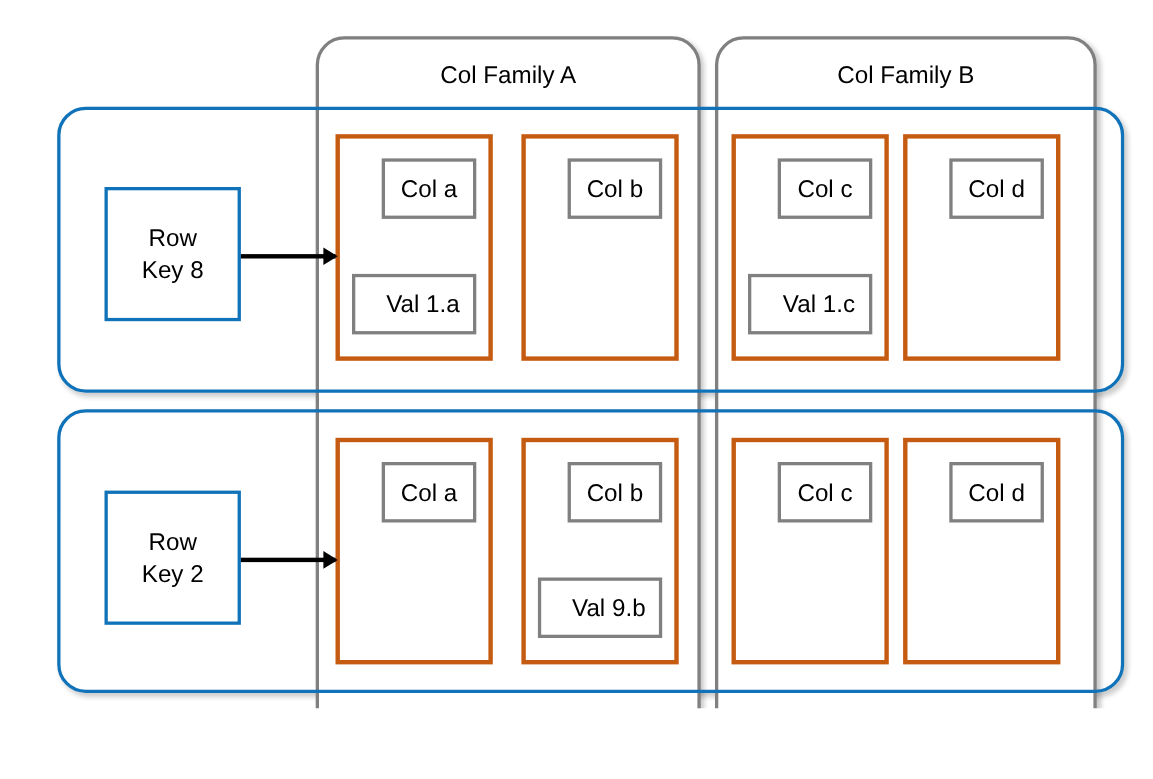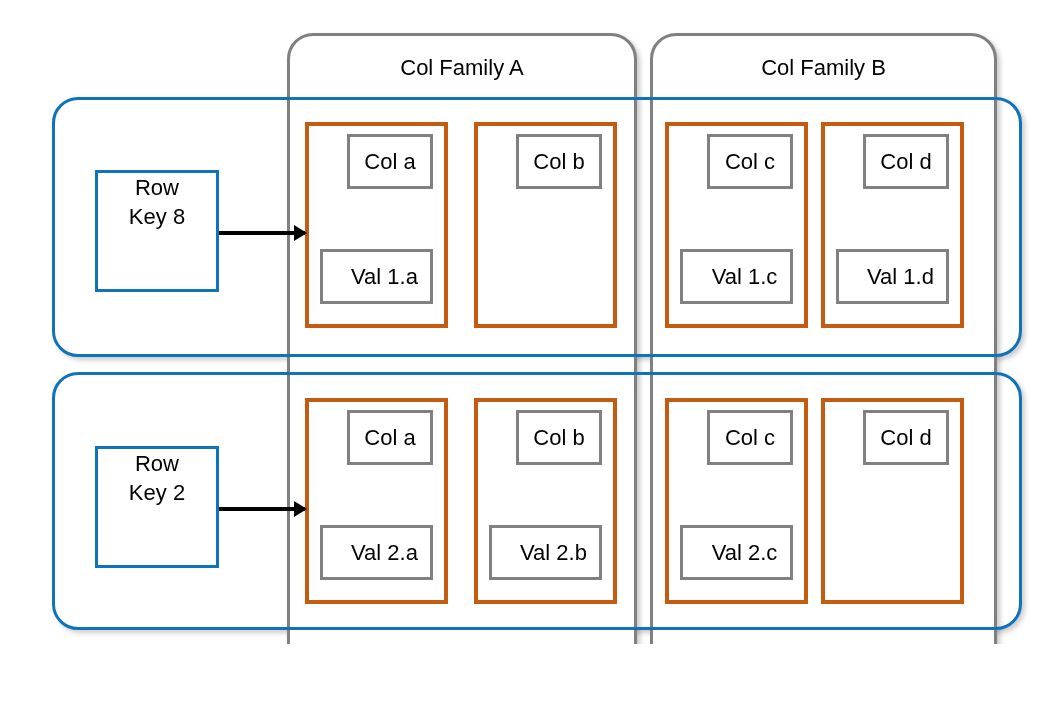--- a/index.html
+++ b/index.html
@@ -60,20 +60,21 @@
 
   
   .rowkey {
     position: absolute;
     border: 3px solid #1072B8;
     background: #ffffff;
     box-sizing: border-box;
     display: flex;
     flex-direction: column;
     align-items: center;
+    justify-content: center;
     font-size: 22px;
     color: #000000;
     line-height: 1.32;
     z-index: 5;
   }
 
   
   .arrow {
     position: absolute;
     height: 4px;
@@ -109,21 +110,21 @@
     border: 3px solid #808080;
     background: #ffffff;
     box-sizing: border-box;
     display: flex;
     align-items: center;
     justify-content: center;
     font-size: 22px;
     color: #000000;
     white-space: nowrap;
   }
-  .innerbox.col  { top: 8px; margin-left: 27px; }
+  .innerbox.col  { top: 18px; margin-left: 27px; }
   .innerbox.val  { bottom: 20px; padding-left: 16px; }
 </style>
 </head>
 <body>
 
 <div id="canvas">
 
   <div class="colfamily" style="left:287px; top:33px; width:350px; height:645px;">
     <div class="colfamily-title">Col Family A</div>
   </div>
@@ -143,46 +144,43 @@
     <div class="innerbox col">Col b</div>
   </div>
 
   <div class="cell" style="left:665px; top:122px; width:143px; height:206px;">
     <div class="innerbox col">Col c</div>
     <div class="innerbox val">Val 1.c</div>
   </div>
 
   <div class="cell" style="left:821px; top:122px; width:143px; height:206px;">
     <div class="innerbox col">Col d</div>
-    <div class="innerbox val">Val 1.d</div>
   </div>
 
   <div class="rowkey" style="left:95px; top:170px; width:124px; height:122px;">
     <span>Row</span>
     <span>Key 8</span>
   </div>
   <div class="arrow" style="left:219px; top:231px; width:86px;"></div>
 
   <div class="rowband" style="left:52px; top:97px; width:970px; height:260px;"></div>
 
   <div class="rowband-shadow" style="left:52px; top:372px; width:970px; height:258px;"></div>
 
   <div class="cell" style="left:305px; top:398px; width:143px; height:206px;">
     <div class="innerbox col">Col a</div>
-    <div class="innerbox val">Val 2.a</div>
   </div>
 
   <div class="cell" style="left:474px; top:398px; width:143px; height:206px;">
     <div class="innerbox col">Col b</div>
-    <div class="innerbox val">Val 2.b</div>
+    <div class="innerbox val">Val 9.b</div>
   </div>
 
   <div class="cell" style="left:665px; top:398px; width:143px; height:206px;">
     <div class="innerbox col">Col c</div>
-    <div class="innerbox val">Val 2.c</div>
   </div>
 
   <div class="cell" style="left:821px; top:398px; width:143px; height:206px;">
     <div class="innerbox col">Col d</div>
   </div>
 
   <div class="rowkey" style="left:95px; top:446px; width:124px; height:122px;">
     <span>Row</span>
     <span>Key 2</span>
   </div>

